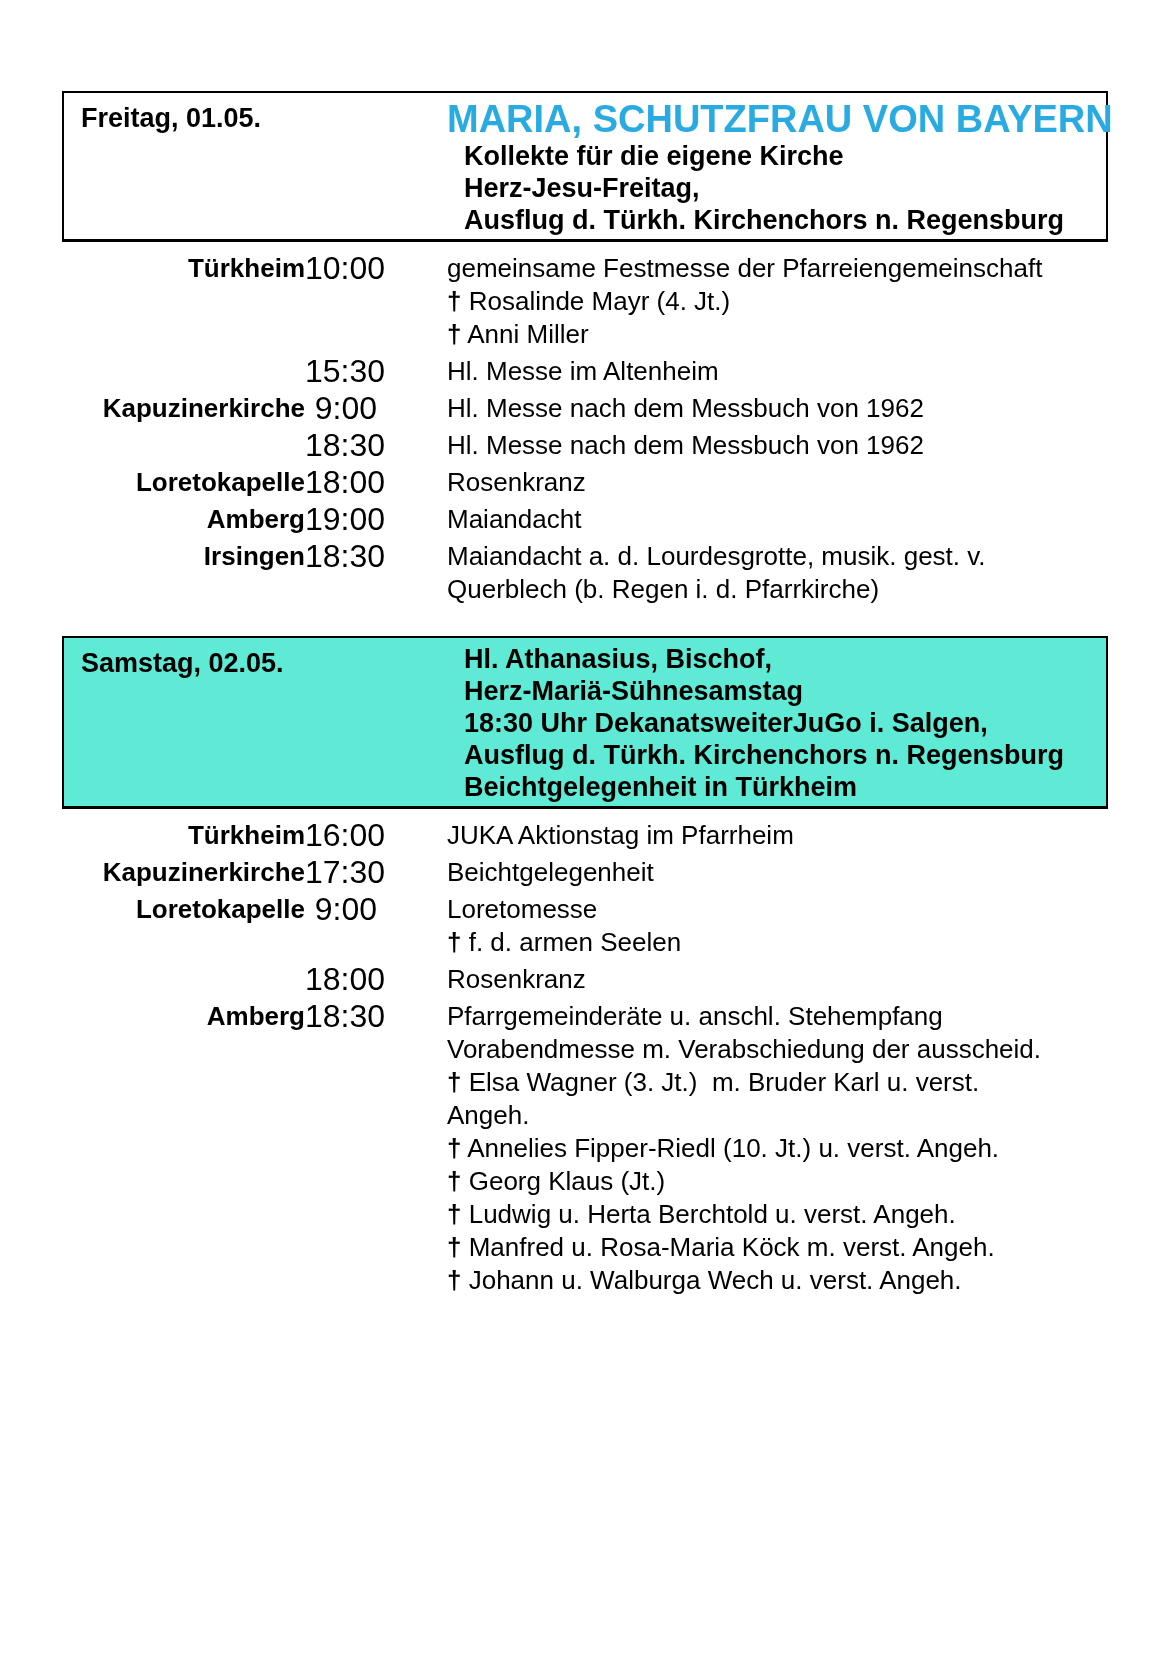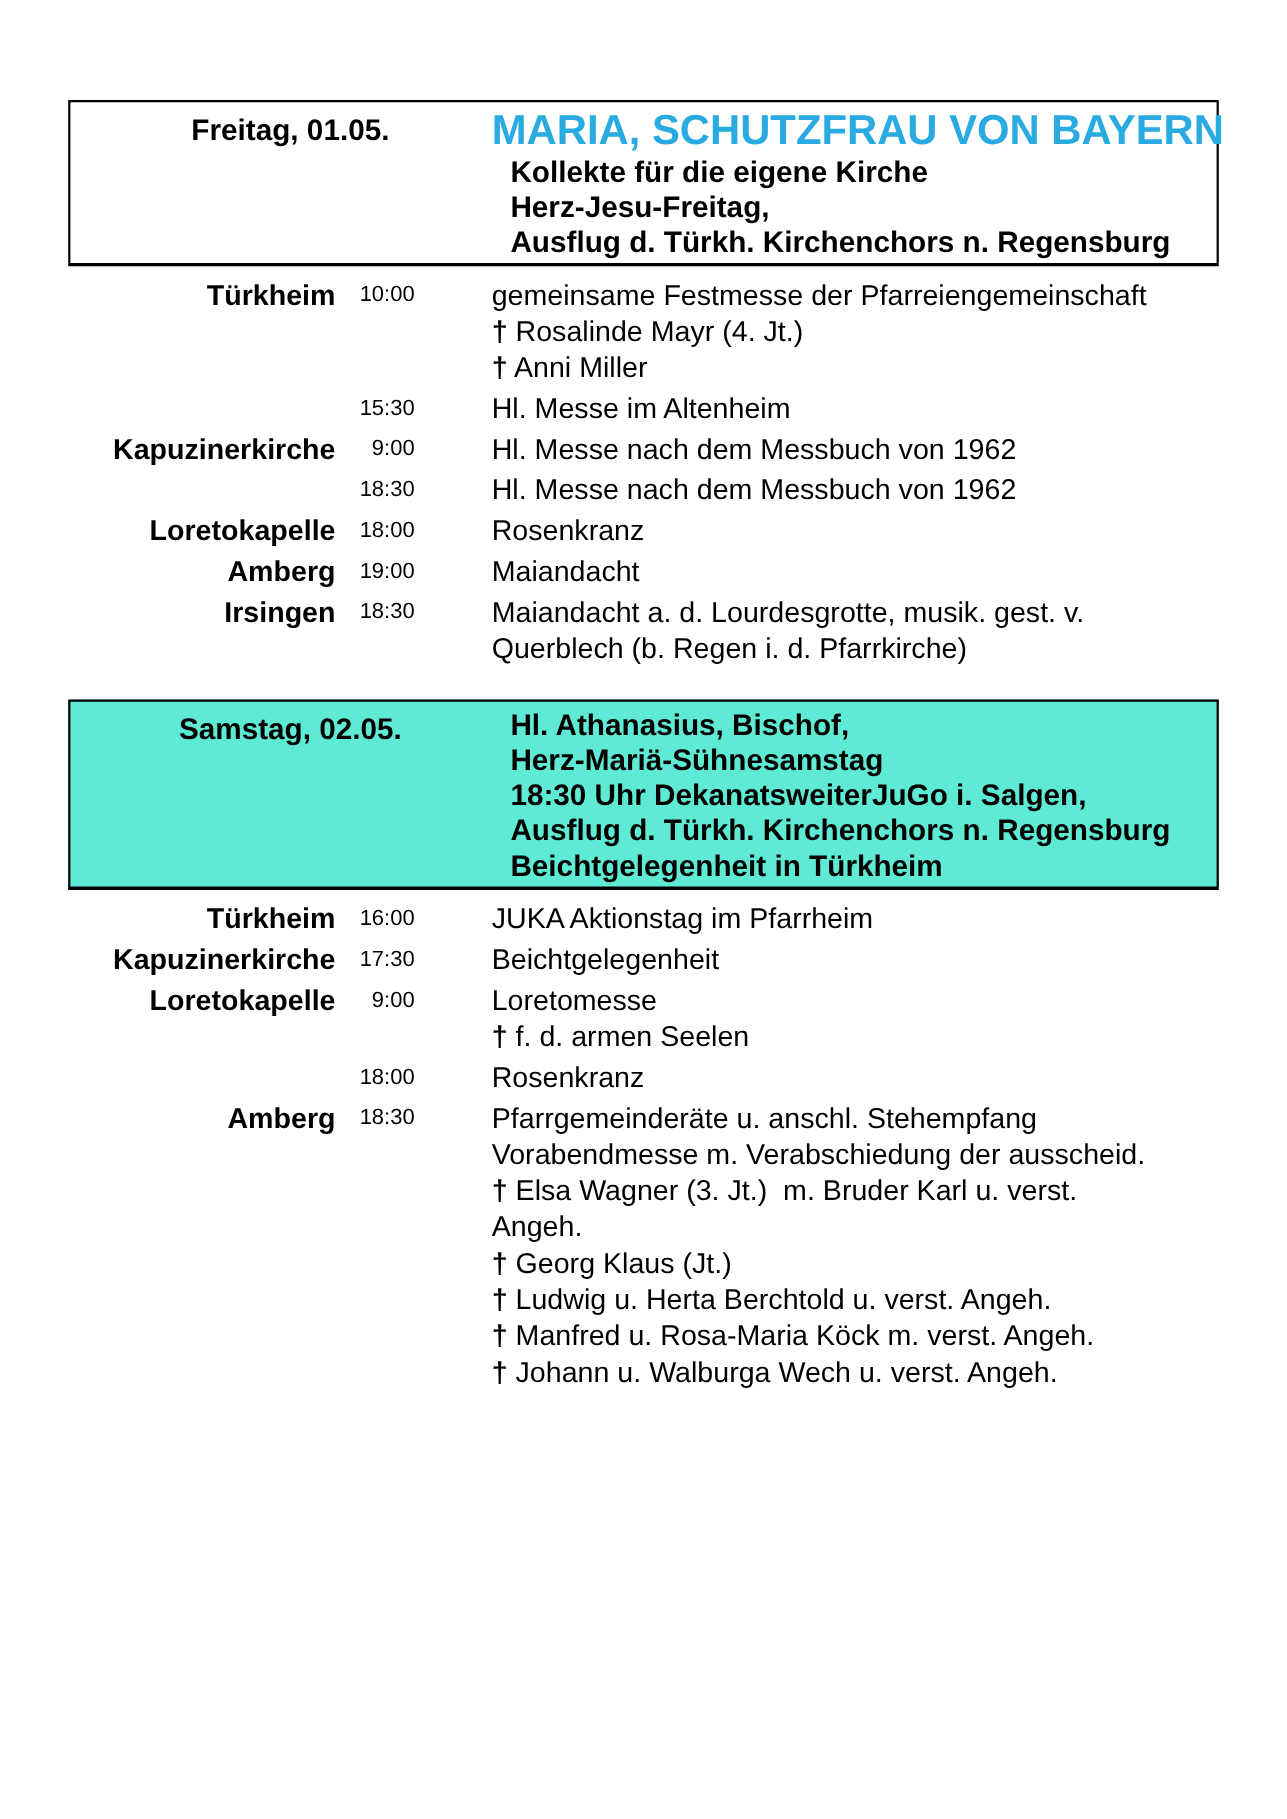--- a/index.html
+++ b/index.html
@@ -30,21 +30,20 @@
     background: #ffffff;
   }
   .day-box .date-col {
     width: 383px;
     box-sizing: border-box;
     padding-left: 17px;
     font-weight: bold;
     font-size: 27px;
     line-height: 40px;
     flex-shrink: 0;
-    text-align: center;
   }
   .day-box .info-col {
     flex: 1;
     padding-right: 8px;
   }
   .day-title {
     font-weight: bold;
     font-size: 38px;
     line-height: 42px;
     letter-spacing: 0px;
@@ -73,21 +72,21 @@
     flex-shrink: 0;
     font-weight: bold;
     font-size: 26px;
     line-height: 33px;
     text-align: right;
   }
   .time {
     width: 72px;
     flex-shrink: 0;
     text-align: right;
-    font-size: 20px;
+    font-size: 32px;
     line-height: 33px;
   }
   .desc {
     margin-left: 70px;
     width: 690px;
     font-size: 26px;
     line-height: 33px;
   }
   .desc .line {
     white-space: pre-wrap;
@@ -217,20 +216,21 @@
         </div>
       </div>
       <div class="entry">
         <div class="loc">Amberg</div>
         <div class="time">18:30</div>
         <div class="desc">
           <div class="line">Pfarrgemeinderäte u. anschl. Stehempfang</div>
           <div class="line">Vorabendmesse m. Verabschiedung der ausscheid.</div>
           <div class="line"><span class="dagger">†</span> Elsa Wagner (3. Jt.)  m. Bruder Karl u. verst.</div>
           <div class="line">Angeh.</div>
+          <div class="line"><span class="dagger">†</span> Annelies Fipper-Riedl (10. Jt.) u. verst. Angeh.</div>
           <div class="line"><span class="dagger">†</span> Georg Klaus (Jt.)</div>
           <div class="line"><span class="dagger">†</span> Ludwig u. Herta Berchtold u. verst. Angeh.</div>
           <div class="line"><span class="dagger">†</span> Manfred u. Rosa-Maria Köck m. verst. Angeh.</div>
           <div class="line"><span class="dagger">†</span> Johann u. Walburga Wech u. verst. Angeh.</div>
         </div>
       </div>
     </div>
 
 </div>
 

